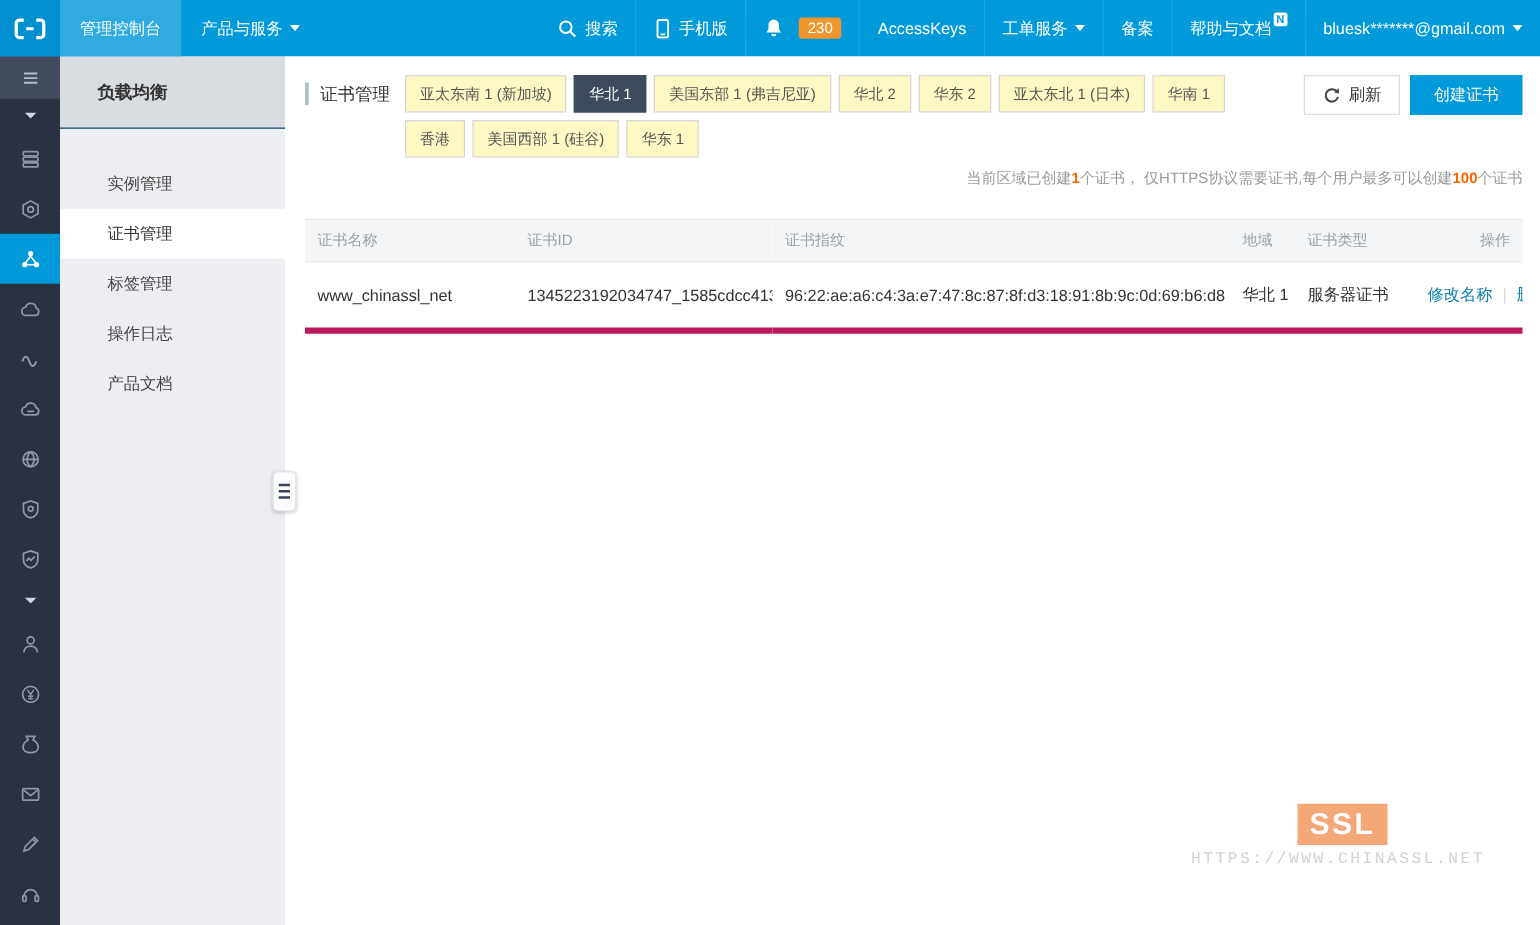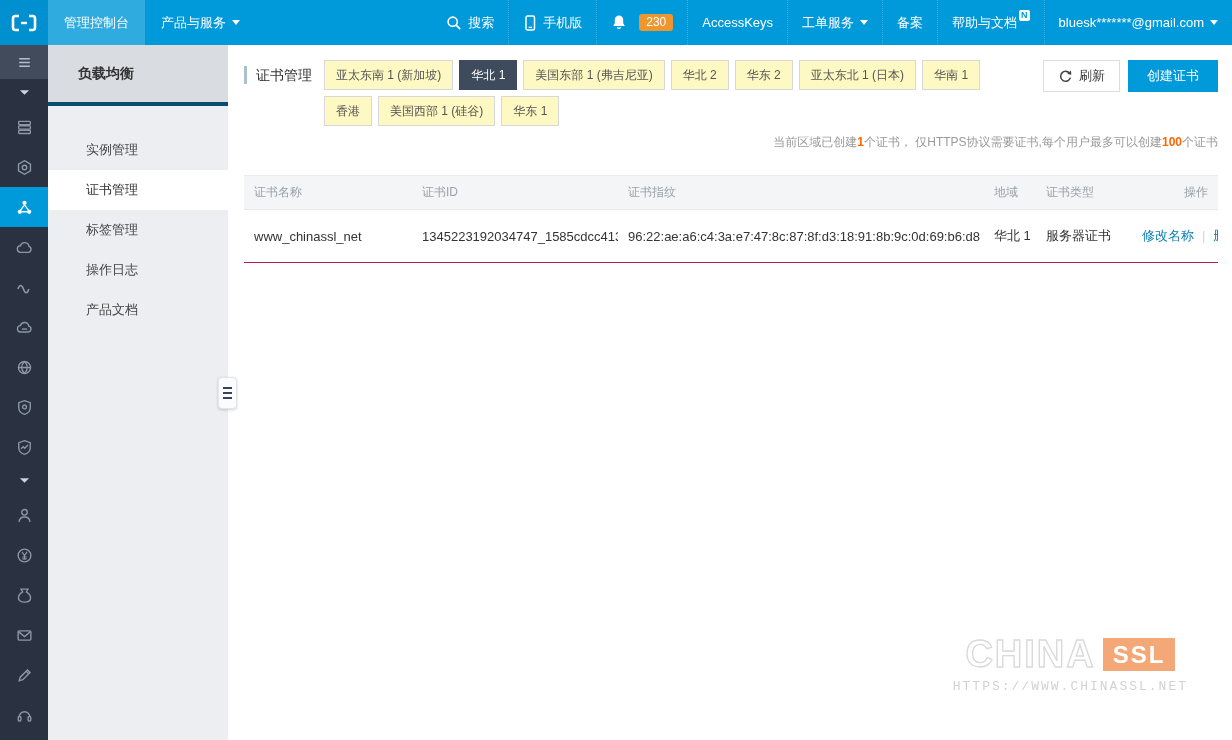--- a/index.html
+++ b/index.html
@@ -21,21 +21,21 @@
   .count-badge{background:#f0962e;color:#fff;font-size:12px;line-height:17px;padding:0 7px;border-radius:3px;margin-left:6px;}
   .n-badge{background:#fff;color:#0099da;font-size:9px;font-weight:bold;line-height:11px;padding:0 2px;border-radius:2px;margin-left:2px;position:relative;top:-7px;}
   
   .rail{position:absolute;left:0;top:45px;width:48px;height:695px;background:#2a3242;display:flex;flex-direction:column;z-index:20;}
   .rail-item{height:40px;display:flex;align-items:center;justify-content:center;color:#8d97a5;cursor:pointer;flex:0 0 auto;}
   .rail-item.menu{height:34px;background:#414b5c;color:#b6bdc8;}
   .rail-item.caret-item{height:28px;color:#cfd5dd;}
   .rail-item.active{background:#0099da;color:#fff;}
   
   .sidebar{position:absolute;left:48px;top:45px;width:180px;height:695px;background:#eceef1;z-index:20;}
-  .side-header{height:57px;line-height:57px;background:#d9dce1;border-bottom:4px solid #0c4a6e;font-size:14px;font-weight:bold;color:#333;padding-left:30px;}
+  .side-header{height:57px;line-height:57px;background:#d9dce1;border-bottom:1px solid #0c4a6e;font-size:14px;font-weight:bold;color:#333;padding-left:30px;}
   .side-items{padding-top:24px;}
   .side-item{height:40px;line-height:40px;padding-left:38px;font-size:13px;color:#444;cursor:pointer;}
   .side-item.active{background:#fff;color:#333;}
   .collapse-handle{position:absolute;right:-9px;top:50%;margin-top:-16px;width:17px;height:30px;background:#fbfcfd;border:1px solid #e3e5e9;border-radius:4px;box-shadow:0 1px 3px rgba(0,0,0,.18);display:flex;flex-direction:column;align-items:center;justify-content:center;gap:3px;cursor:pointer;}
   .collapse-handle i{display:block;width:9px;height:2px;background:#39435a;}
   
   .content{position:absolute;left:228px;top:45px;width:1004px;height:695px;background:#fff;padding:0;box-sizing:border-box;}
   .content-header{display:flex;align-items:flex-start;padding:15px 14px 0 16px;position:relative;}
   .page-title{border-left:3px solid #abc0d2;padding-left:9px;font-size:14px;color:#333;line-height:18px;margin:6px 12px 0 0;white-space:nowrap;}
   .tab-row{display:flex;margin-bottom:6px;}
@@ -43,21 +43,21 @@
   .region-tab.active{background:#3e4b5d;border-color:#3e4b5d;color:#fff;}
   .header-buttons{position:absolute;right:14px;top:15px;display:flex;}
   .btn-refresh{height:32px;padding:0 14px;background:#fff;border:1px solid #dcdcdc;color:#333;font-size:13px;display:flex;align-items:center;cursor:pointer;margin-right:8px;font-family:inherit;}
   .btn-refresh svg{margin-right:6px;}
   .btn-create{height:32px;padding:0 19px;background:#0099da;border:none;color:#fff;font-size:13px;cursor:pointer;font-family:inherit;}
   .quota-note{text-align:right;padding:2px 14px 0 0;font-size:12px;color:#9a9a9a;}
   .quota-note .hl{color:#ff6600;font-weight:bold;font-style:normal;}
   
   .cert-table{margin:24px 14px 0 16px;border-collapse:collapse;width:974px;table-layout:fixed;border-top:1px solid #eaecef;}
   .cert-table th{background:#f4f5f7;color:#9aa1a9;font-weight:normal;font-size:12px;text-align:left;padding:8px 10px;border-bottom:1px solid #e6e8eb;white-space:nowrap;overflow:hidden;}
-  .cert-table td{font-size:13px;color:#333;padding:17px 10px;border-bottom:1px solid #be185d;white-space:nowrap;overflow:hidden;}
+  .cert-table td{font-size:13px;color:#333;padding:17px 10px;border-bottom:5px solid #be185d;white-space:nowrap;overflow:hidden;}
   .cert-table th.col-actions,.cert-table td.col-actions{text-align:right;}
   .cert-table a{color:#0c7fae;text-decoration:none;cursor:pointer;}
   .act-sep{color:#d5d8db;margin:0 8px;}
   
   .watermark{position:absolute;right:44px;bottom:46px;text-align:center;pointer-events:none;}
   .wm-line{display:flex;align-items:center;justify-content:center;}
   .wm-china{font-size:38px;font-weight:bold;letter-spacing:2px;color:#fff;-webkit-text-stroke:1.3px #d9d9d9;text-shadow:0 0 1px #e0e0e0;}
   .wm-ssl{font-size:24px;font-weight:bold;color:#fff;background:#f4a878;padding:3px 10px 2px;margin-left:7px;letter-spacing:2px;}
   .wm-url{font-family:"Liberation Mono","DejaVu Sans Mono",monospace;font-size:13px;letter-spacing:2px;color:#d2d2d2;margin-top:3px;}
 </style>
@@ -309,18 +309,17 @@
           <td>96:22:ae:a6:c4:3a:e7:47:8c:87:8f:d3:18:91:8b:9c:0d:69:b6:d8</td>
           <td>华北 1</td>
           <td>服务器证书</td>
           <td class="col-actions"><a>修改名称</a><span class="act-sep">|</span><a>删除</a></td>
         </tr>
       </tbody>
   </table>
 
   <div class="watermark">
     <div class="wm-line">
-      <span class="wm-china">CHINA</span>
       <span class="wm-ssl">SSL</span>
     </div>
     <div class="wm-url">HTTPS://WWW.CHINASSL.NET</div>
   </div>
 </div>
 
 </body></html>

